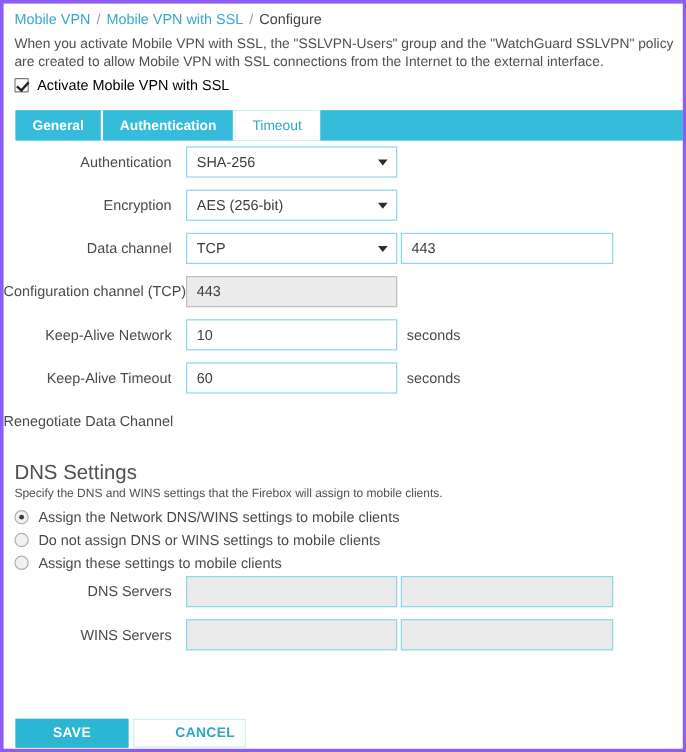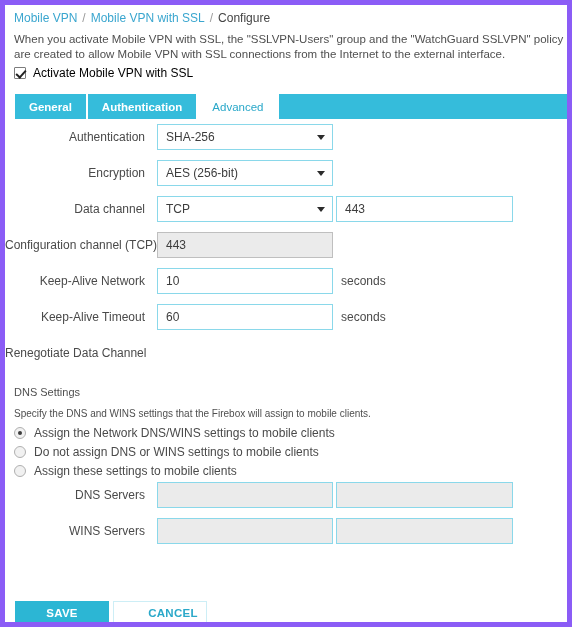--- a/index.html
+++ b/index.html
@@ -11,21 +11,21 @@
     width: 572px; height: 627px;
     font-family: "Liberation Sans", sans-serif;
     font-size: 12px;
     color: #4a4a4a;
     overflow: hidden;
   }
   .page {
     position: relative;
     width: 572px; height: 627px;
     background: #ffffff;
-    border: 5px solid #8b5cf6;
+    border: 3px solid #8b5cf6;
     overflow: hidden;
   }
 
   
   .breadcrumb {
     position: absolute; left: 9px; top: 5px;
     font-size: 12px; line-height: 16px;
     white-space: nowrap;
   }
   .crumb-link { color: #3aa6cf; }
@@ -123,21 +123,21 @@
     background: #ebebeb;
     color: #3d3d3d;
   }
   .ctl.disabled.graybrd { border-color: #bfbfbf; }
   .unit { margin-left: 8px; font-size: 12px; color: #4a4a4a; }
   .gap2 { width: 3px; }
 
   
   .dns-head {
     position: absolute; left: 9px; top: 381px;
-    font-size: 11px; color: #4f4f4f; font-weight: normal;
+    font-size: 17px; color: #4f4f4f; font-weight: normal;
   }
   .dns-sub {
     position: absolute; left: 9px; top: 403px;
     font-size: 10px; color: #4f4f4f;
   }
   .radios { position: absolute; left: 9px; top: 419px; }
   .radio-row {
     display: flex; align-items: center; gap: 8px;
     height: 18px; margin-bottom: 1px;
   }
@@ -182,21 +182,21 @@
   <div class="desc">When you activate Mobile VPN with SSL, the "SSLVPN-Users" group and the "WatchGuard SSLVPN" policy are created to allow Mobile VPN with SSL connections from the Internet to the external interface.</div>
 
   <div class="activate-row">
     <span class="cbox checked"></span>
     <span class="activate-label">Activate Mobile VPN with SSL</span>
   </div>
 
   <div class="tabbar">
     <div class="tab">General</div>
     <div class="tab">Authentication</div>
-    <div class="tab active">Advanced</div>
+    <div class="tab active">Timeout</div>
     <div class="tab-filler"></div>
   </div>
 
   <div class="form">
 
     <div class="row">
       <div class="lbl">Authentication</div>
       <div class="ctl-wrap">
         <div class="ctl sel w176">
           <span>SHA-256</span>

